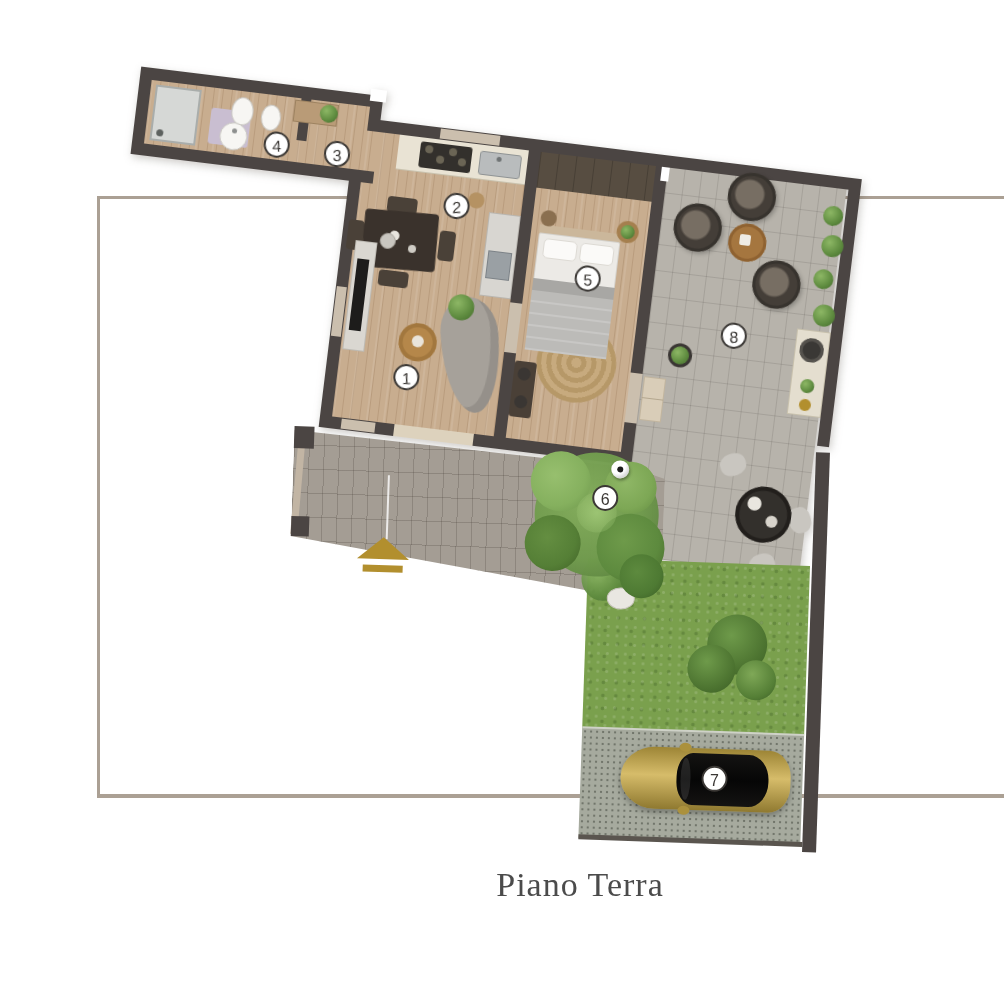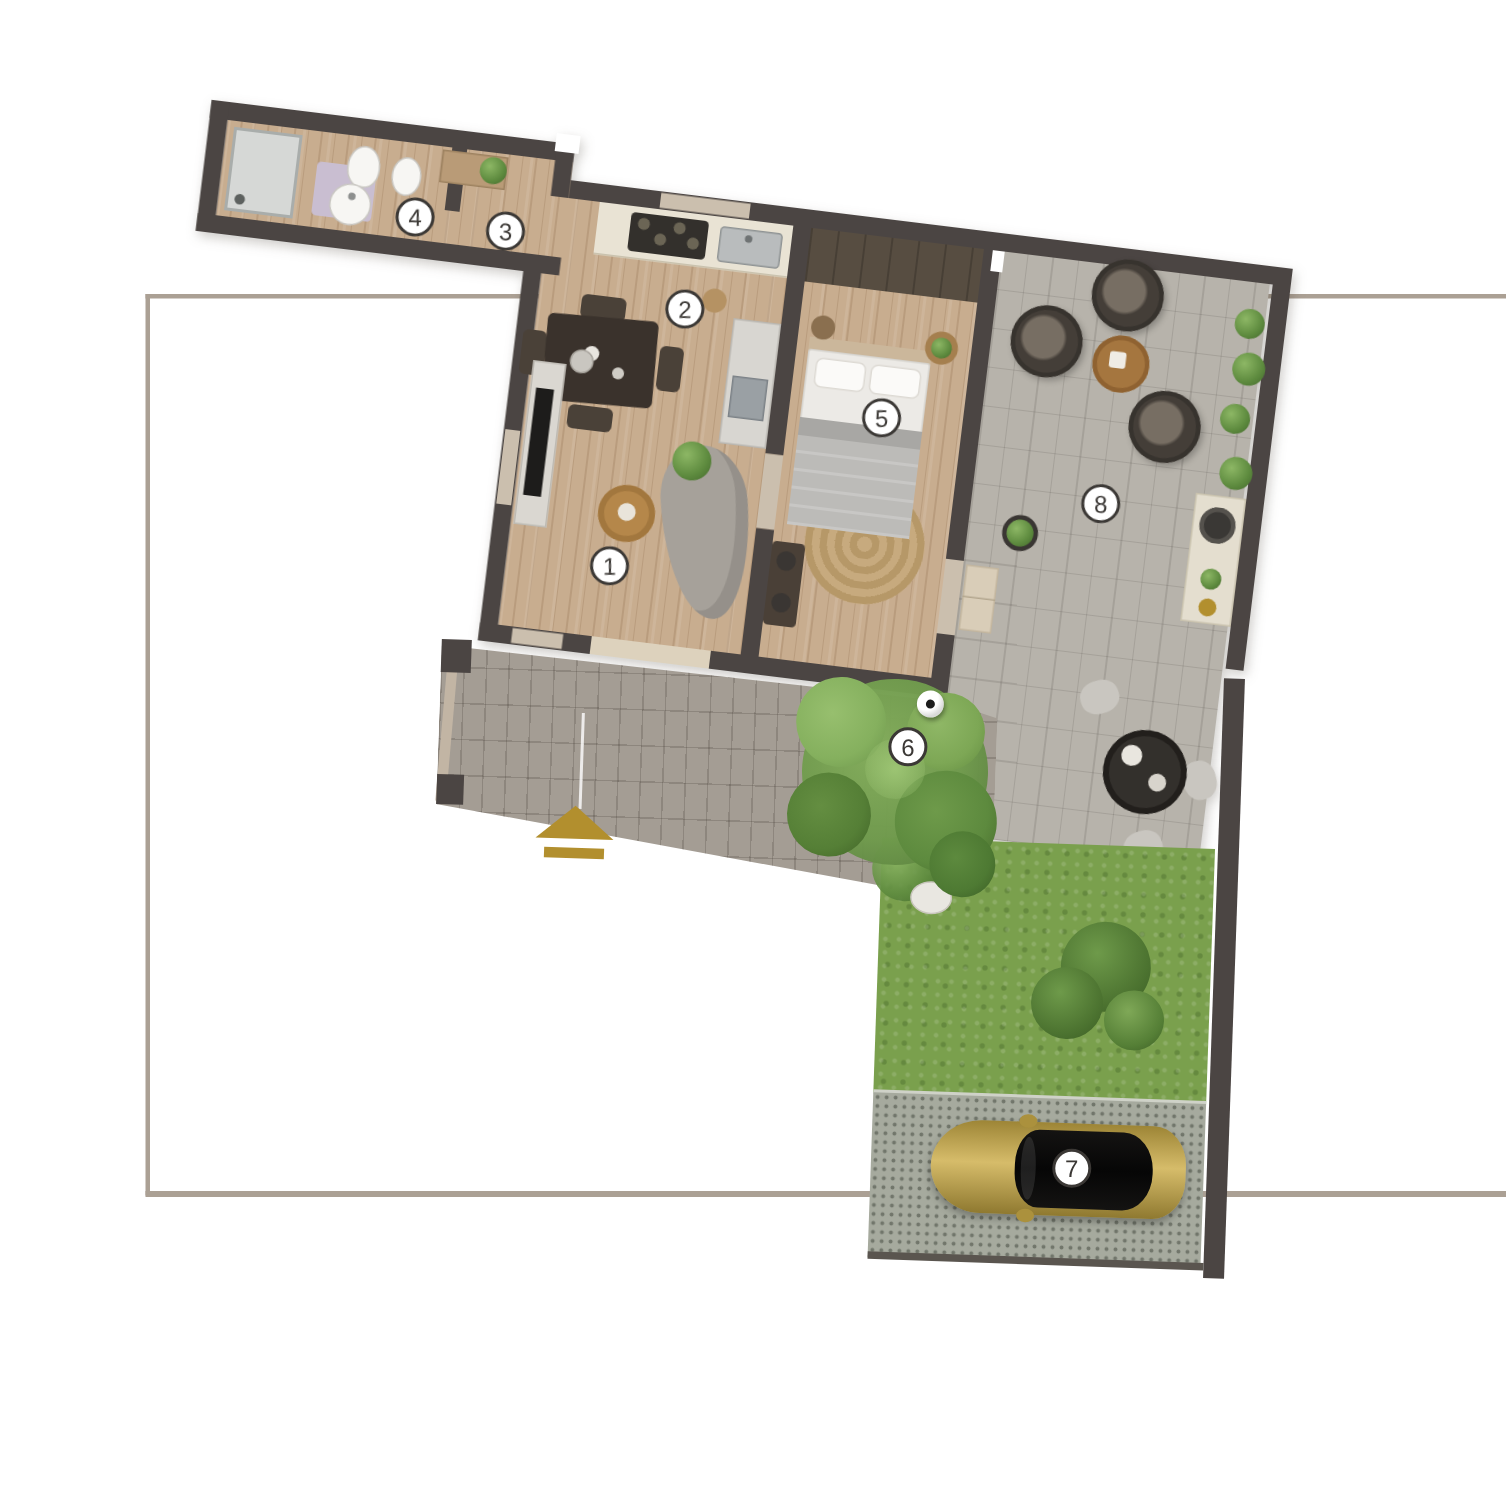--- a/index.html
+++ b/index.html
@@ -204,13 +204,14 @@
 
     <div class="abs" style="left:318px;top:35px;width:18px;height:18px;border-radius:50%;background:radial-gradient(circle at 35% 30%,#ffffff 0 45%,#d9d9d9 70%);box-shadow:1px 2px 3px rgba(0,0,0,.35);"></div>
     <div class="abs" style="left:324px;top:41px;width:6px;height:6px;border-radius:50%;background:#1c1c1c;"></div>
 
     <div class="abs wall" style="left:522px;top:20px;width:14px;height:400px;"></div>
 
     <div class="badge" style="left:300px;top:60px;">6</div>
     <div class="badge" style="left:419px;top:337px;">7</div>
   </div>
 
+  <div id="title">Piano Terra</div>
 </div>
 
 </body></html>

